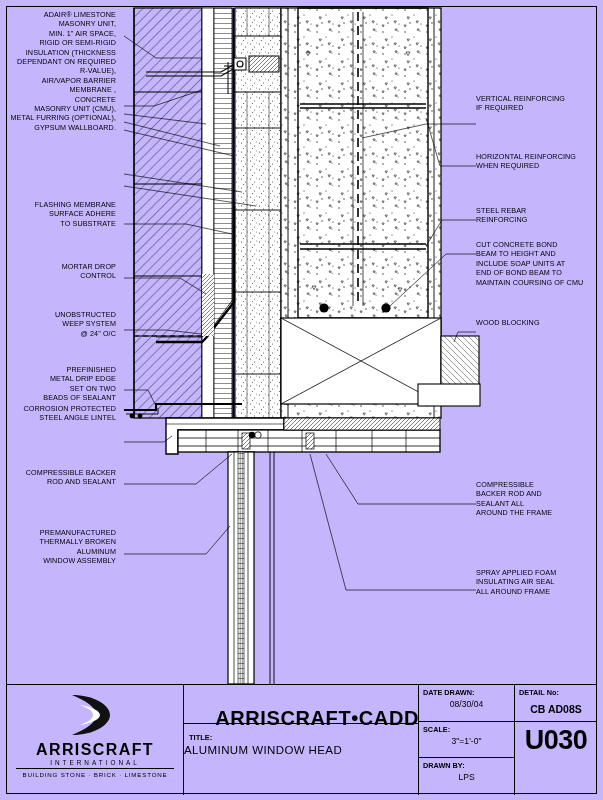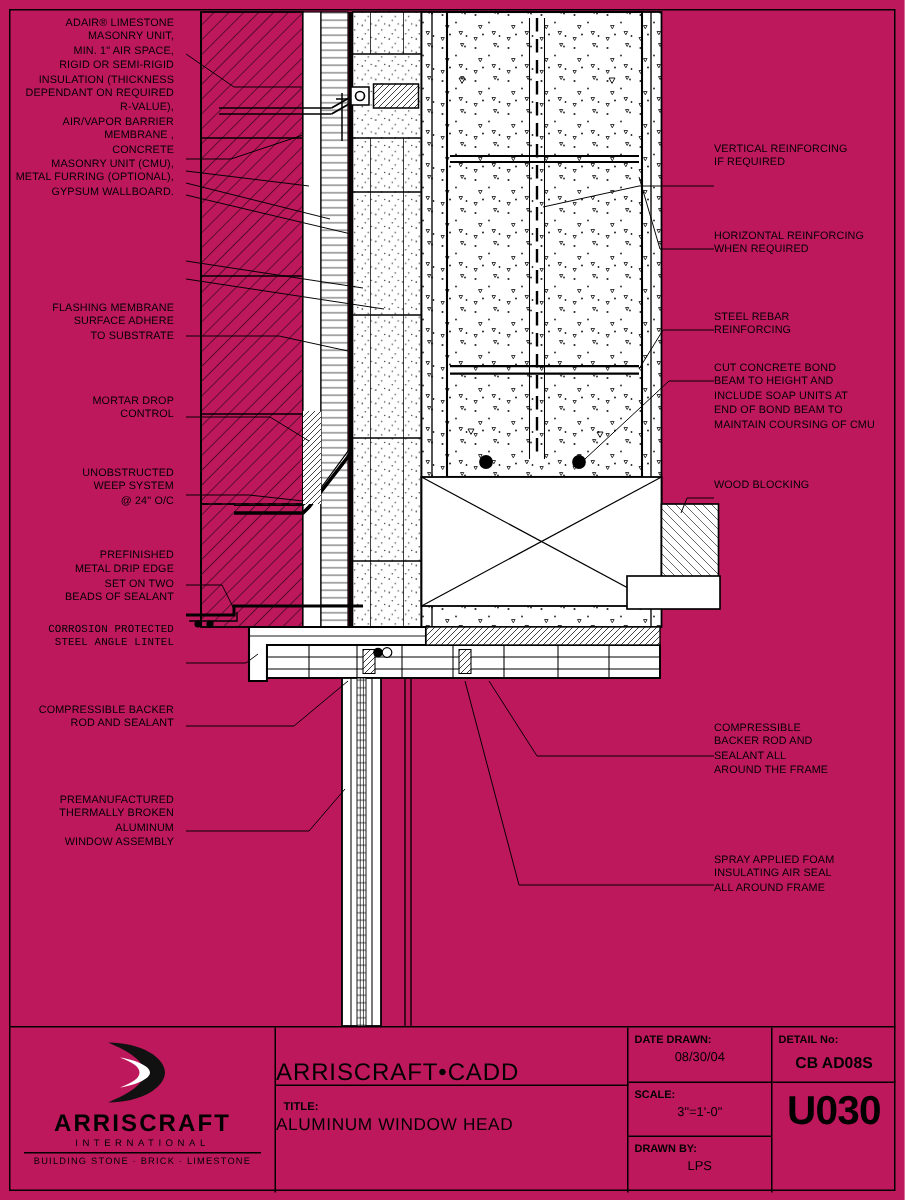--- a/index.html
+++ b/index.html
@@ -6,21 +6,21 @@
   html, body { margin: 0; padding: 0; }
   body {
     width: 603px; height: 800px;
     background: #ffffff;
     font-family: "Liberation Sans", sans-serif;
     overflow: hidden;
     position: relative;
   }
   #sheet {
     position: absolute; left: 0; top: 0; width: 603px; height: 800px;
-    background: #be185d;
+    background: #c4b5fd;
   }
   .border-outer {
     position: absolute; left: 6px; top: 6px; width: 591px; height: 788px;
     border: 1px solid #000;
   }
   .drawing-area {
     position: absolute; left: 6px; top: 6px; width: 591px; height: 678px;
     overflow: hidden;
   }
   svg { display: block; }
@@ -50,21 +50,21 @@
   }
   .tb-col3 {
     position: absolute; left: 413px; top: 0; width: 96px; height: 110px;
     border-right: 1px solid #000;
   }
   .tb-col4 {
     position: absolute; left: 509px; top: 0; width: 82px; height: 110px;
   }
   .tb-brand-title {
     position: absolute; left: 0; top: 22px; width: 235px;
-    text-align: left; font-size: 16px; font-weight: normal; letter-spacing: 0.6px;
+    text-align: right; font-size: 20px; font-weight: bold; letter-spacing: 0.6px;
   }
   .tb-titlelabel {
     position: absolute; left: 5px; top: 48px; font-size: 7.5px; font-weight: bold;
   }
   .tb-titleline {
     position: absolute; left: 0; top: 38px; width: 235px; border-top: 1px solid #000;
   }
   .tb-title-main {
     position: absolute; left: 0; top: 56px; width: 235px; text-align: left;
     font-size: 11.5px; letter-spacing: 0.4px; line-height: 18px;
@@ -350,21 +350,21 @@
 
   <div class="lbl right" style="left:6px; top:310px; width:110px;">UNOBSTRUCTED
 WEEP SYSTEM
 @ 24" O/C</div>
 
   <div class="lbl right" style="left:6px; top:365px; width:110px;">PREFINISHED
 METAL DRIP EDGE
 SET ON TWO
 BEADS OF SEALANT</div>
 
-  <div class="lbl right" style="left:4px; top:416px; width:112px;font-family:Liberation Mono, monospace;">CORROSION PROTECTED
+  <div class="lbl right" style="left:4px; top:404px; width:112px;">CORROSION PROTECTED
 STEEL ANGLE LINTEL</div>
 
   <div class="lbl right" style="left:4px; top:468px; width:112px;">COMPRESSIBLE BACKER
 ROD AND SEALANT</div>
 
   <div class="lbl right" style="left:6px; top:528px; width:110px;">PREMANUFACTURED
 THERMALLY BROKEN
 ALUMINUM
 WINDOW ASSEMBLY</div>
 

